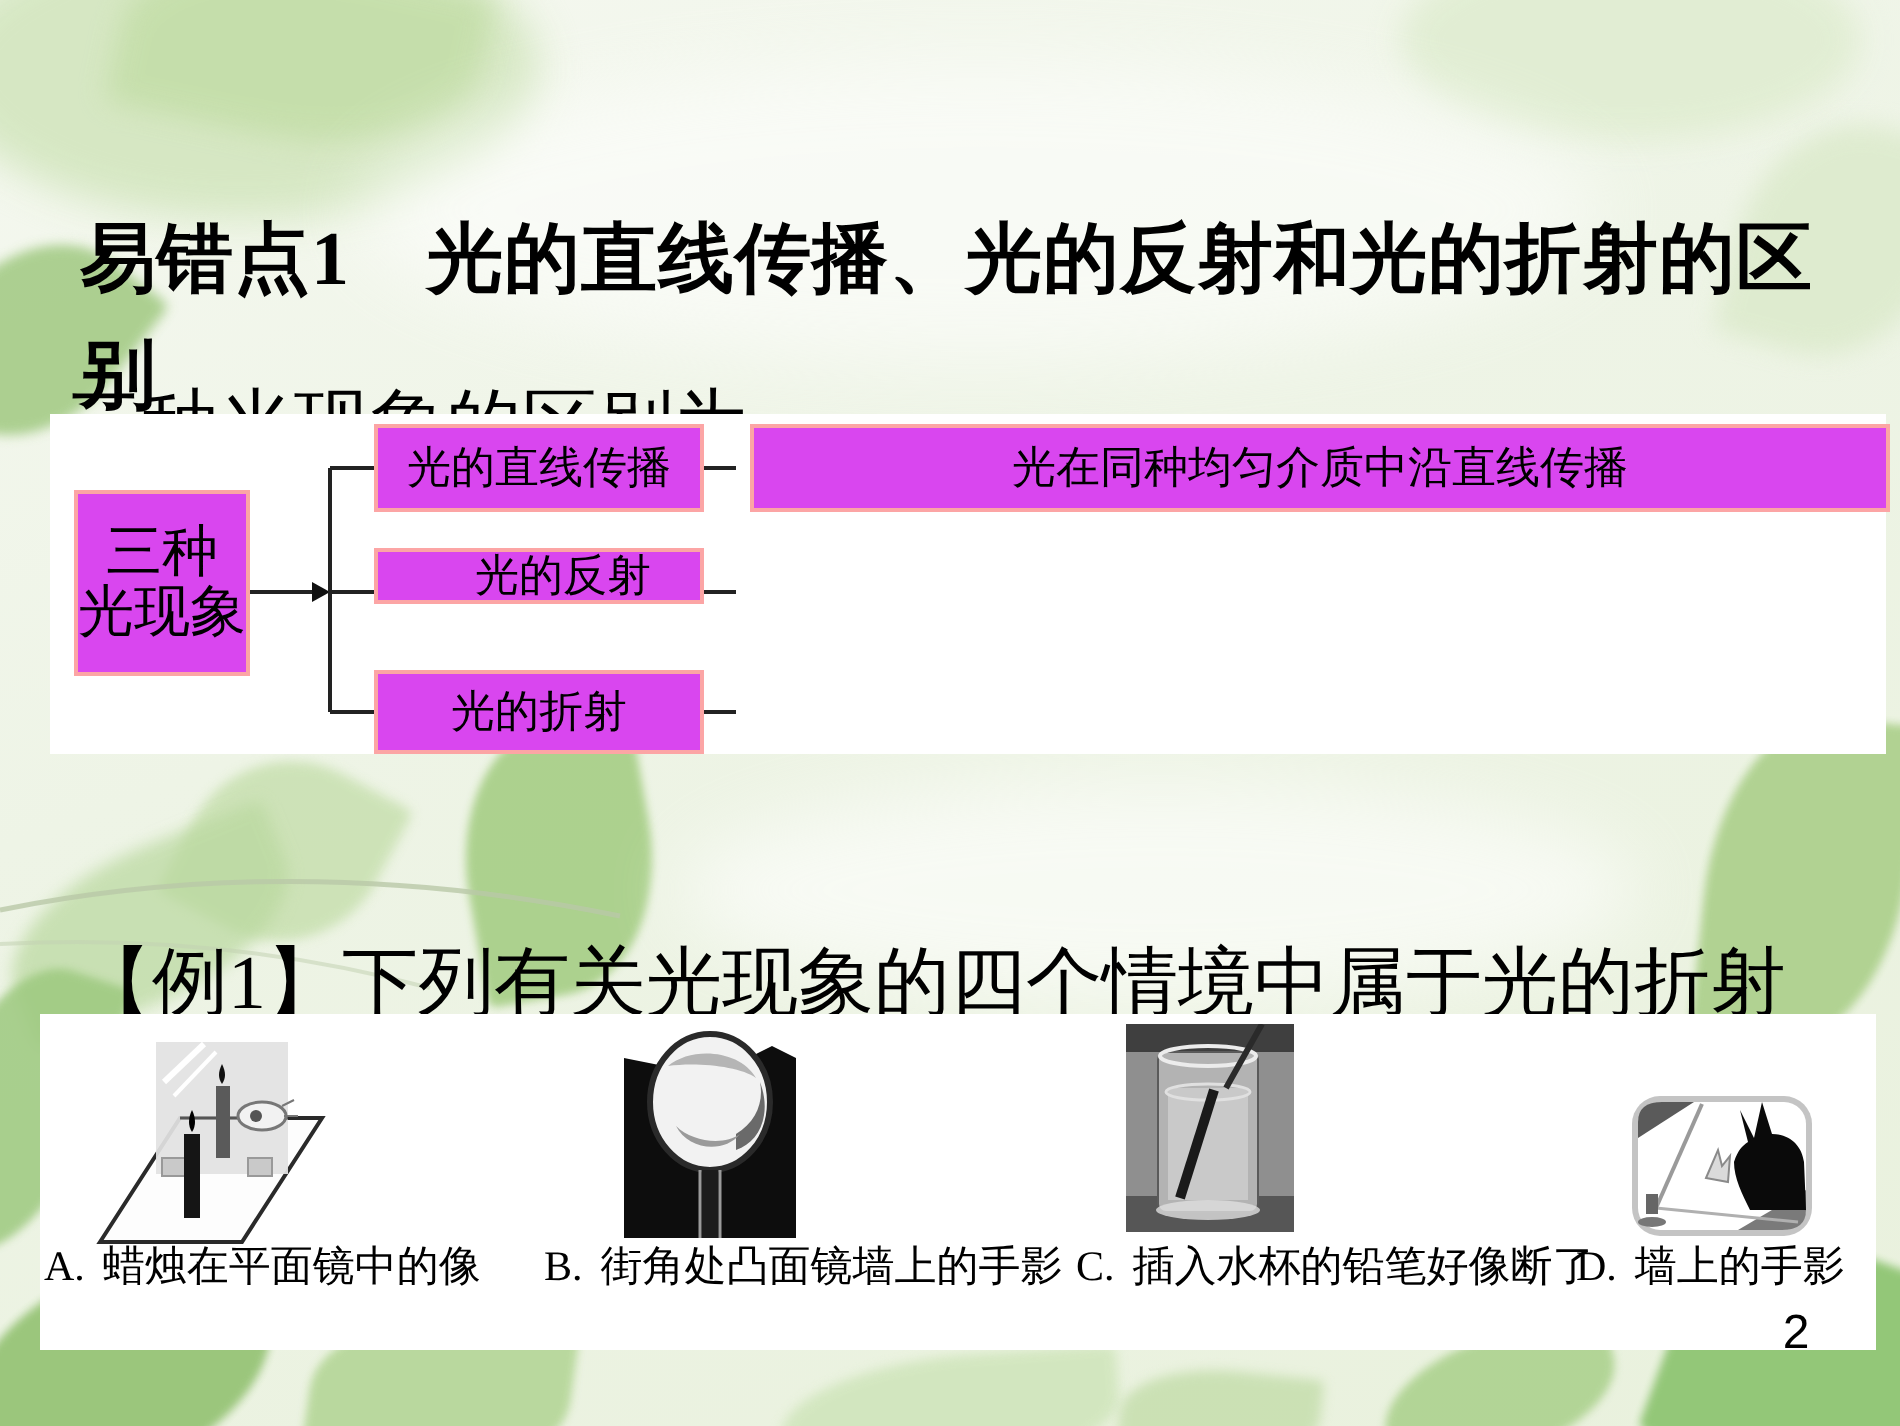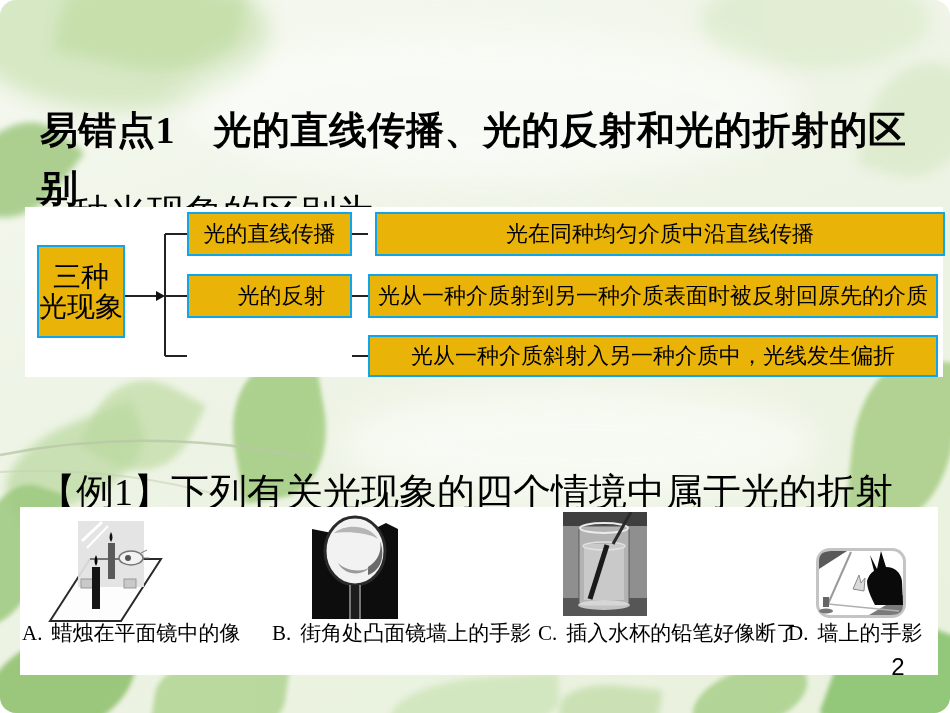--- a/index.html
+++ b/index.html
@@ -4,21 +4,20 @@
 <style>
   html,body{margin:0;padding:0;}
   body{
     width:950px;height:713px;overflow:hidden;
     font-family:"Liberation Serif","DejaVu Serif",serif;
     color:#000;
   }
   .slide{
     position:relative;width:950px;height:713px;overflow:hidden;
     background:linear-gradient(160deg,#f5f8f0 0%,#eef4e6 40%,#e9f1dd 100%);
-    border-radius:16px;
   }
   
   .leaf{position:absolute;border-radius:58% 4% 58% 4%;}
   .wash{position:absolute;border-radius:50%;}
   .bg-lines{position:absolute;left:0;top:0;z-index:0;}
   
   .title{
     position:absolute;left:40px;top:76px;width:872px;z-index:1;
     font-size:38px;line-height:58px;font-weight:700;letter-spacing:0.5px;
   }
@@ -29,27 +28,27 @@
   .example{
     position:absolute;left:38px;top:470px;z-index:1;
     font-size:38px;line-height:44px;white-space:nowrap;
   }
   
   .panel{position:absolute;background:#ffffff;z-index:2;}
   .flowchart-panel{left:25px;top:207px;width:918px;height:170px;}
   .options-panel{left:20px;top:507px;width:918px;height:168px;}
   
   .fc-box{
-    position:absolute;background:#eab308;border:2px solid #0ea5e9;
+    position:absolute;background:#d946ef;border:2px solid #fca5a5;
     display:flex;align-items:center;justify-content:center;
     font-size:22px;white-space:nowrap;box-sizing:border-box;
   }
   .fc-source{left:12px;top:38px;width:88px;height:93px;font-size:28px;line-height:30px;text-align:center;}
   .fc-b1{left:162px;top:5px;width:165px;height:44px;}
-  .fc-b2{left:162px;top:67px;width:165px;height:44px;padding-left:24px;}
+  .fc-b2{left:162px;top:67px;width:165px;height:28px;padding-left:24px;}
   .fc-b3{left:162px;top:128px;width:165px;height:42px;}
   .fc-d1{left:350px;top:5px;width:570px;height:44px;}
   .fc-d2{left:343px;top:67px;width:570px;height:44px;}
   .fc-d3{left:343px;top:128px;width:570px;height:42px;}
   .connector-svg{position:absolute;left:0;top:0;}
   
   .opt-img{position:absolute;}
   .caption{position:absolute;display:flex;font-size:21px;line-height:24px;}
   .cap-letter{margin-right:9px;}
   .cap-lines{display:flex;}
@@ -103,23 +102,22 @@
       <line x1="327" y1="149" x2="343" y2="149" stroke="#222" stroke-width="2"></line>
     </svg>
     <div class="fc-box fc-source">
       <div>
         <div>三种</div>
         <div>光现象</div>
       </div>
     </div>
     <div class="fc-box fc-b1">光的直线传播</div>
     <div class="fc-box fc-b2">光的反射</div>
+    <div class="fc-box fc-b3">光的折射</div>
     <div class="fc-box fc-d1">光在同种均匀介质中沿直线传播</div>
-    <div class="fc-box fc-d2">光从一种介质射到另一种介质表面时被反射回原先的介质</div>
-    <div class="fc-box fc-d3">光从一种介质斜射入另一种介质中，光线发生偏折</div>
   </section>
 
   <div class="example">【例1】下列有关光现象的四个情境中属于光的折射</div>
 
   <section class="panel options-panel">
 
     <svg class="opt-img" style="left:28px;top:6px;" width="115" height="112" viewBox="0 0 115 112">
       <polygon points="2,108 42,46 113,46 73,108" fill="#fdfdfd" stroke="#2a2a2a" stroke-width="2"></polygon>
       <rect x="30" y="8" width="66" height="66" fill="#e2e2e2" opacity="0.93"></rect>
       <line x1="34" y1="28" x2="54" y2="9" stroke="#ffffff" stroke-width="3"></line>

